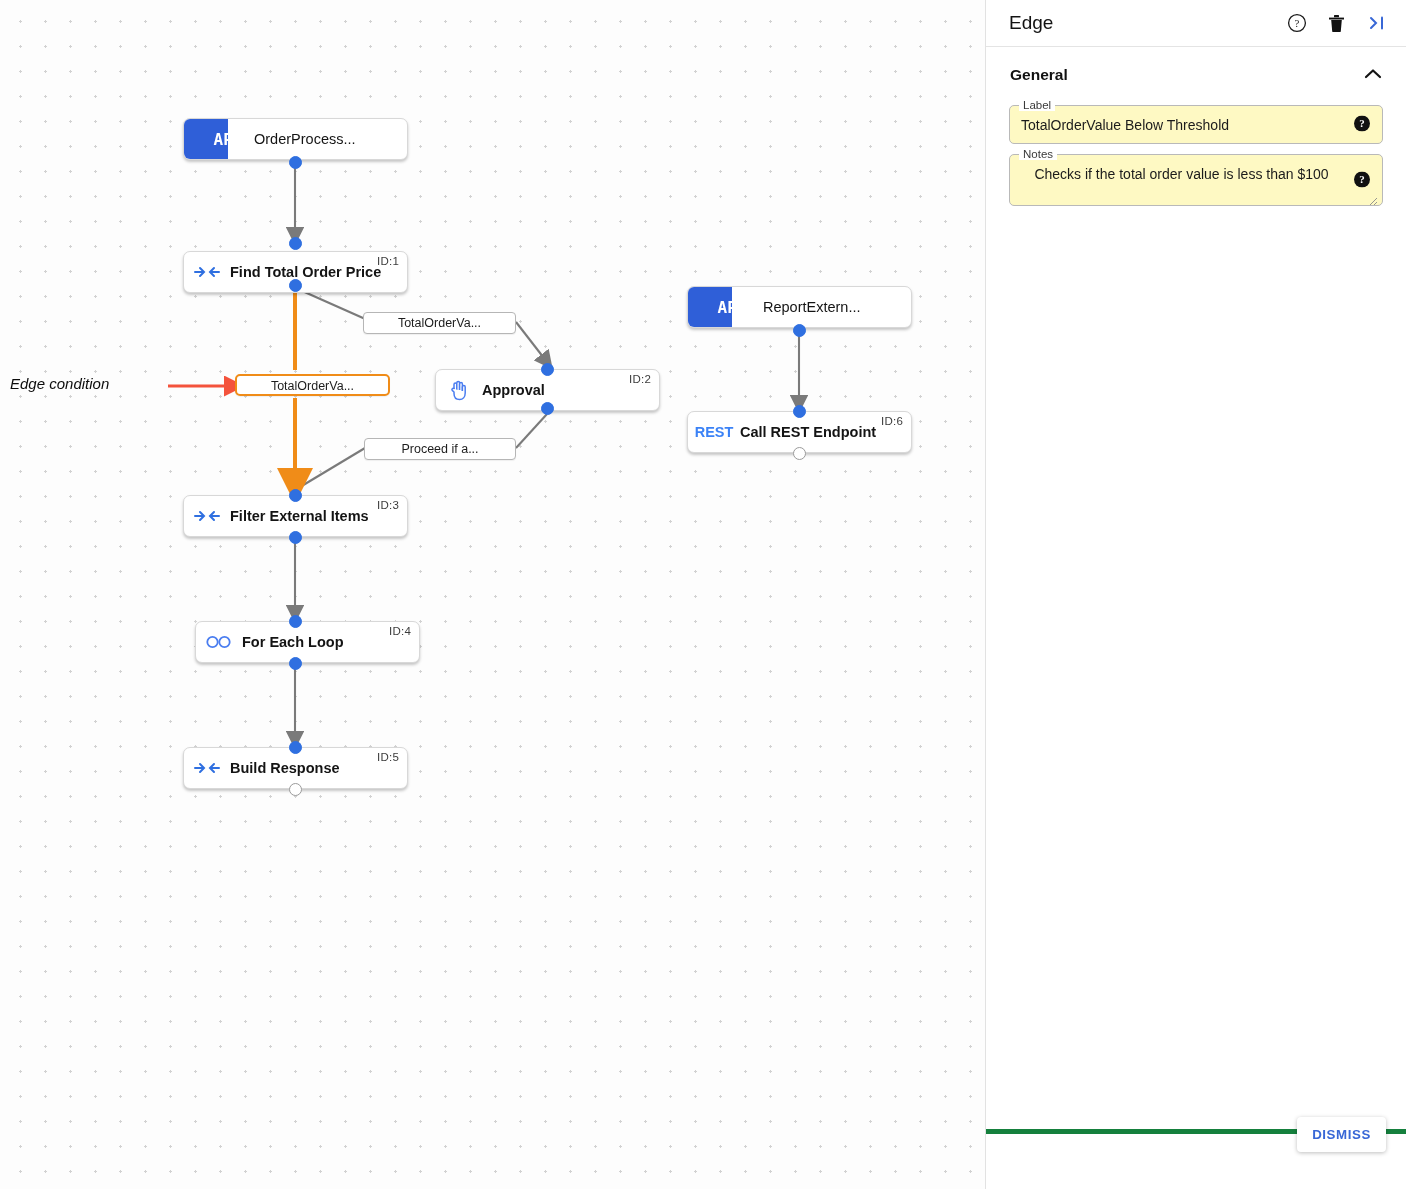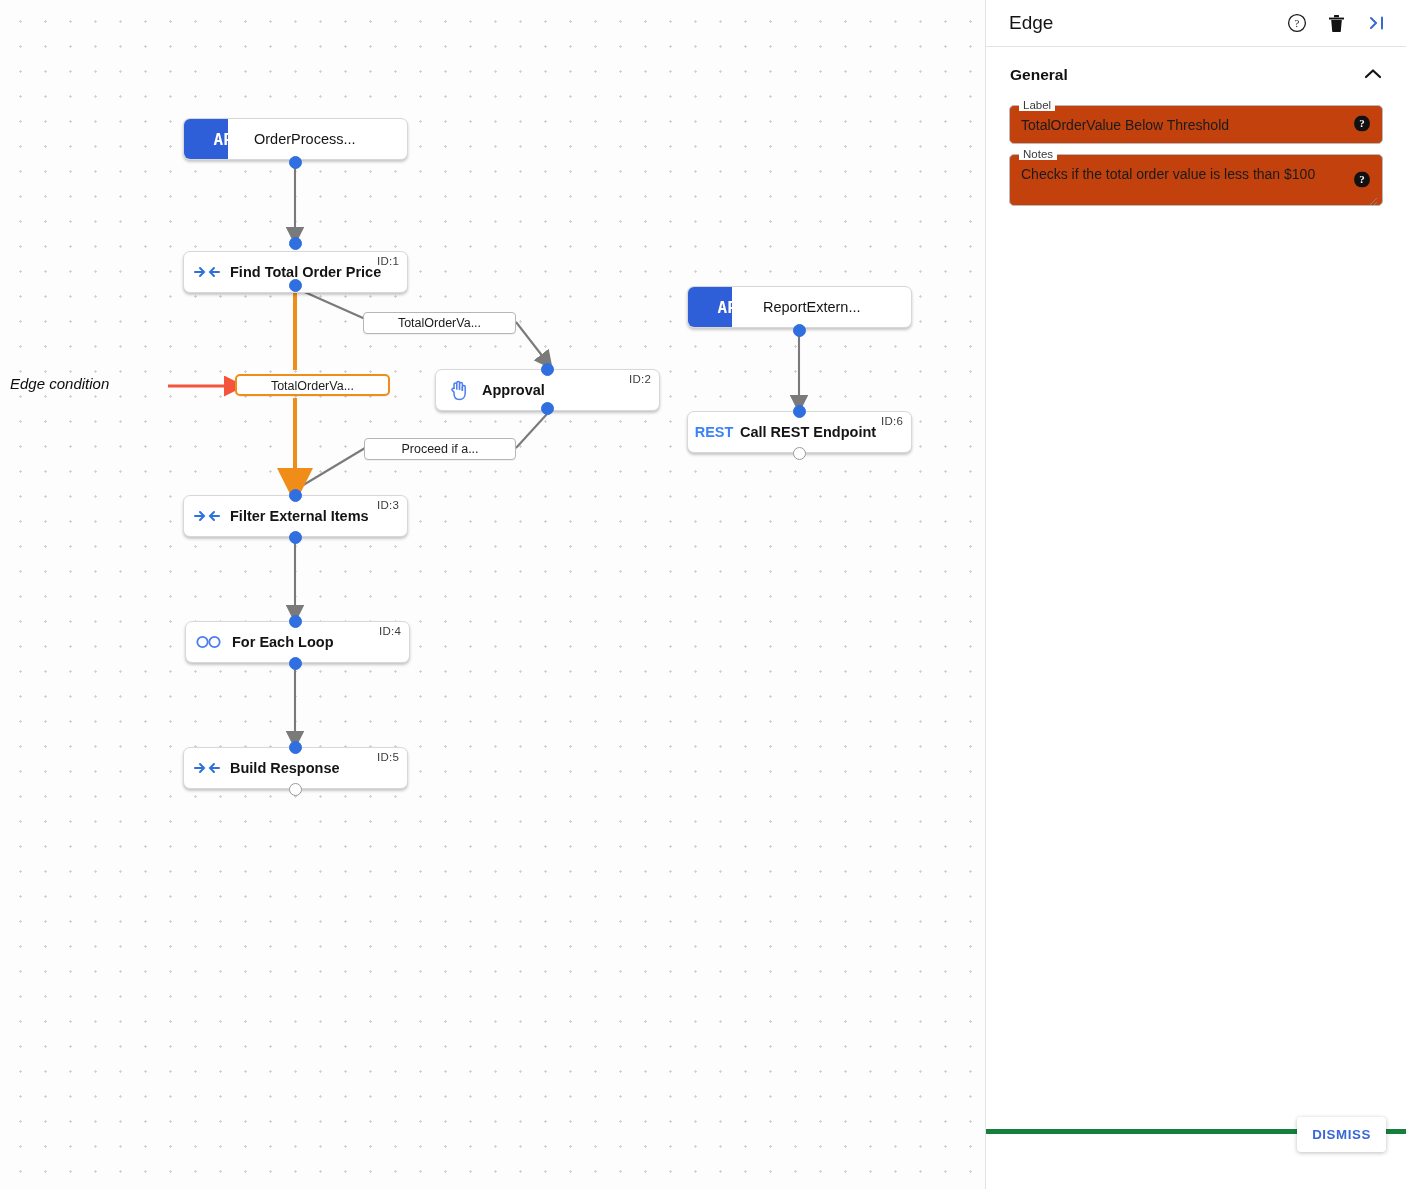--- a/index.html
+++ b/index.html
@@ -110,21 +110,22 @@
   .section-head .sh-title { font-size:15.5px; font-weight:700; color:#111; }
 
   
   .field {
     position:relative;
     border:1px solid #b9b9b9;
     border-radius:5px;
     margin:10px 8px 0 8px;
     padding:11px 40px 10px 11px;
     font-size:14px; color:#1b1b1b;
-    background:#c2410c;
+    background:#fef9c3;
+    text-align:center;
   }
   .field .flegend {
     position:absolute; top:-7px; left:9px;
     background:#fff; padding:0 4px;
     font-size:11.5px; color:#3a3a3a;
   }
   .field.notes { padding-bottom:27px; }
   .field .fhelp {
     position:absolute; right:12px; top:50%; transform:translateY(-50%);
   }
@@ -236,21 +237,21 @@
             <path d="M25 8 h-8"></path>
             <path d="M20 4 l-4 4 l4 4"></path>
           </g>
         </svg>
     </div>
     <div class="ntitle">Filter External Items</div>
   </div>
   <div class="port" style="left:289px; top:489px;"></div>
   <div class="port" style="left:289px; top:531px;"></div>
 
-  <div class="node" style="left:185px; top:621px; width:225px;">
+  <div class="node" style="left:195px; top:621px; width:225px;">
     <div class="nid">ID:4</div>
     <div class="nicon">
       <svg width="30" height="16" viewBox="0 0 30 16">
           <g stroke="#4a7df0" stroke-width="1.8" fill="none">
             <circle cx="8.5" cy="8" r="5.2"></circle>
             <circle cx="20.5" cy="8" r="5.2"></circle>
           </g>
         </svg>
     </div>
     <div class="ntitle">For Each Loop</div>

